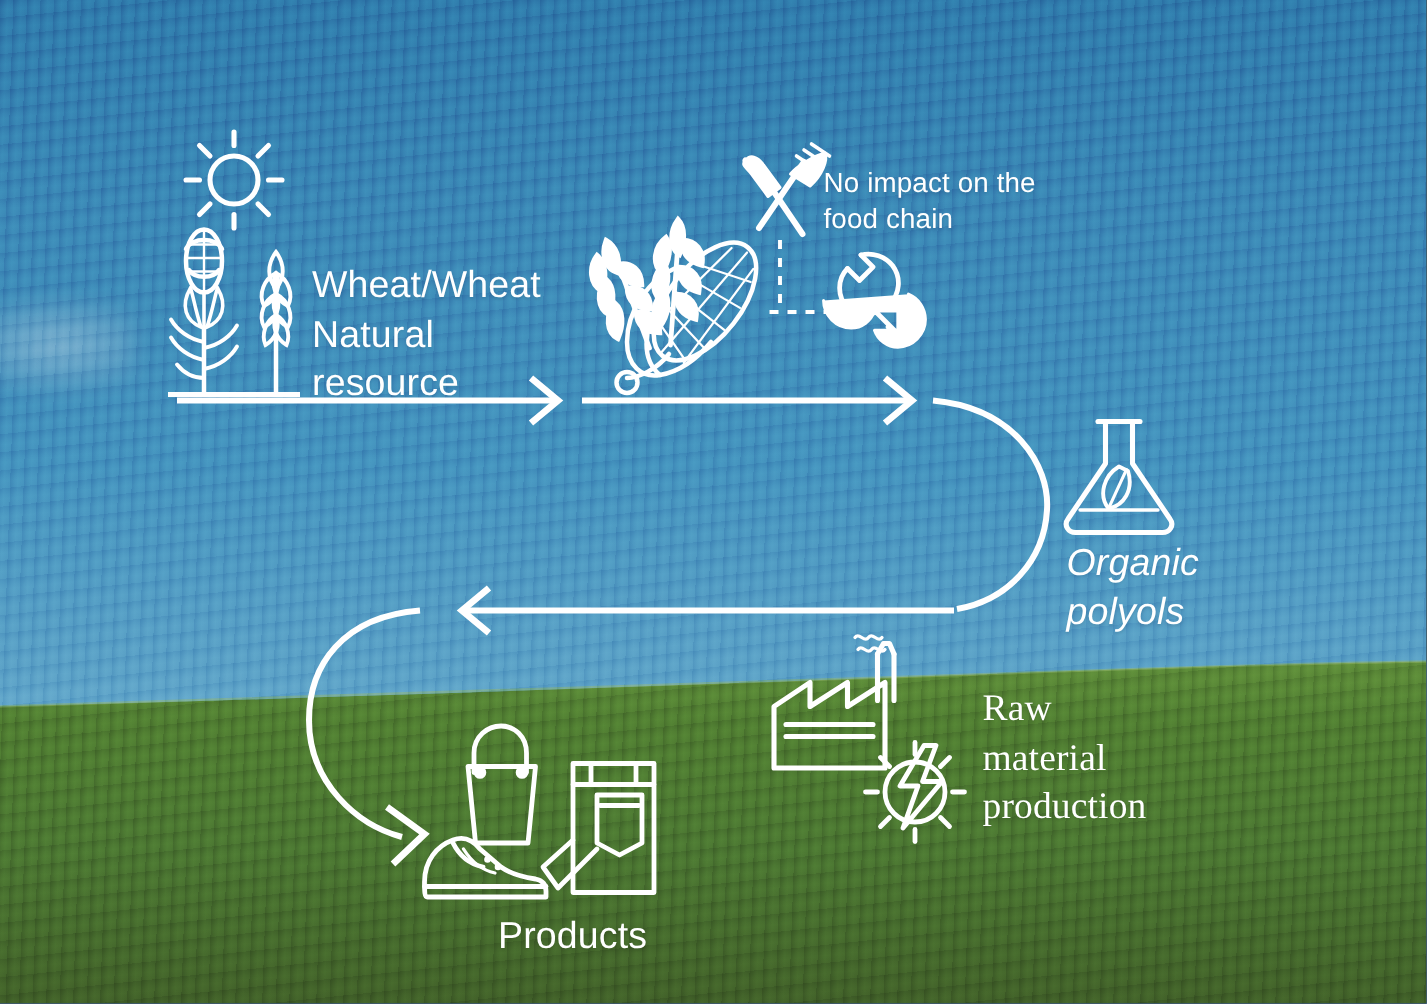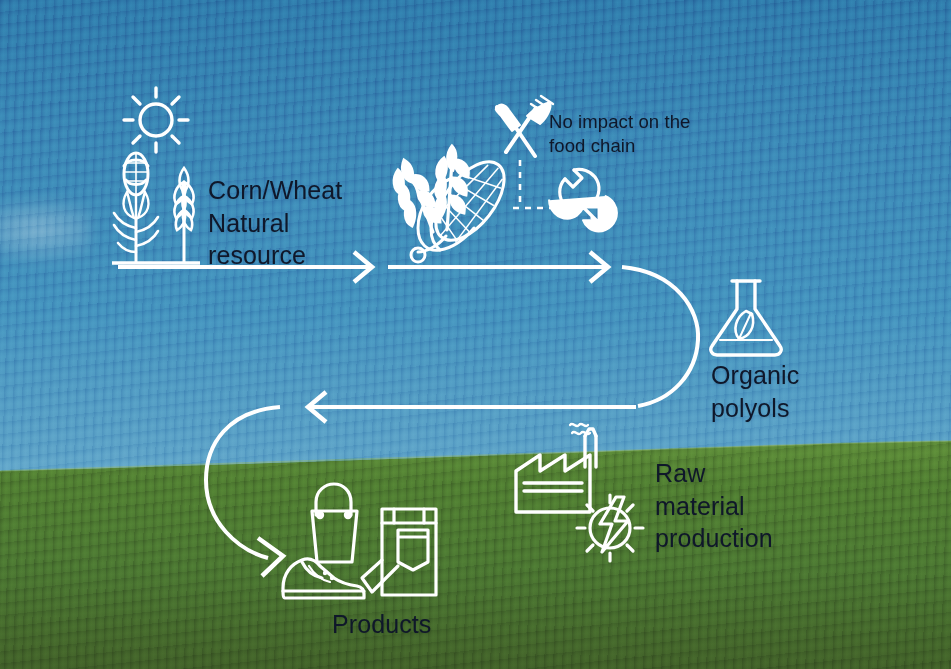--- a/index.html
+++ b/index.html
@@ -51,32 +51,32 @@
   
   .svg-layer {
     position: absolute;
     left: 0; top: 0;
     width: 951px; height: 669px;
   }
 
   
   .lbl {
     position: absolute;
-    color: #0f172a;
+    color: #ffffff;
     font-weight: 400;
     line-height: 1.30;
     letter-spacing: .1px;
     white-space: pre-line;
     text-shadow: 0 1px 2px rgba(0,0,0,0.10);
   }
   #lbl-corn     { left: 208px; top: 174px; font-size: 25px; }
   #lbl-nofood   { left: 549px; top: 110px; font-size: 18.5px; }
   #lbl-created  { left: 600px; top: 192px; font-size: 18.5px; }
-  #lbl-polyols  { left: 711px; top: 359px; font-size: 25px; }
-  #lbl-raw      { left: 655px; top: 457px; font-size: 25px; }
+  #lbl-polyols  { left: 711px; top: 359px; font-size: 25px; font-style: italic; }
+  #lbl-raw      { left: 655px; top: 457px; font-size: 25px; font-family: Liberation Serif, serif; }
   #lbl-products { left: 318px; top: 608px; font-size: 25px; margin-left: 14px; }
 </style>
 </head>
 <body>
 
 <div id="stage">
 
   <div class="sky"></div>
   <div class="cloud"></div>
 
@@ -319,21 +319,21 @@
         <path d="M283,591 L364,591"></path>
         <path d="M302,562 C306,570 313,576 322,578"></path>
         <path d="M309,566 C314,574 321,580 330,582" stroke-width="2.2"></path>
         <circle cx="325" cy="573" r="2.2" fill="#fff" stroke="none"></circle>
         <circle cx="332" cy="578" r="2.2" fill="#fff" stroke="none"></circle>
       </g>
 
     </g>
   </svg>
 
-  <div class="lbl" id="lbl-corn">Corn/Wheat
+  <div class="lbl" id="lbl-corn">Wheat/Wheat
 Natural
 resource</div>
 
   <div class="lbl" id="lbl-nofood">No impact on the
 food chain</div>
 
 
   <div class="lbl" id="lbl-polyols">Organic
 polyols</div>
 

